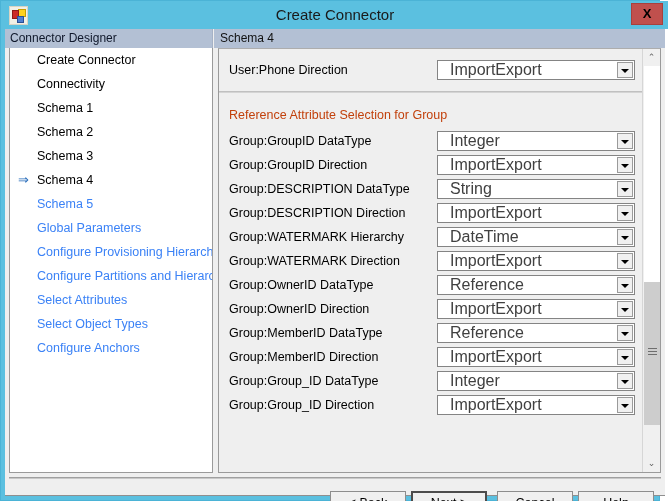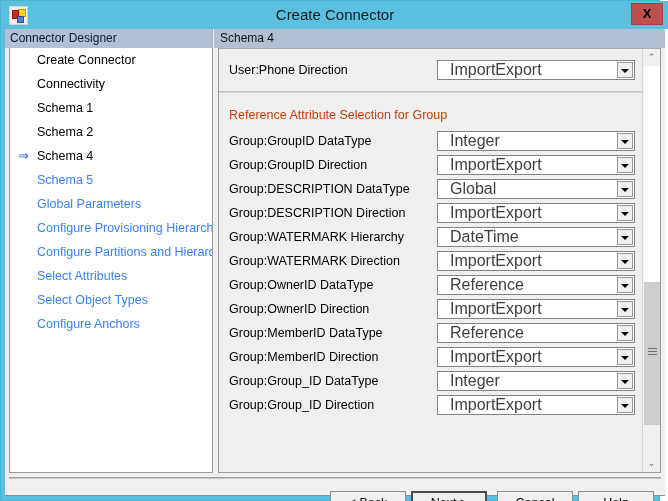--- a/index.html
+++ b/index.html
@@ -318,20 +318,21 @@
   <div class="client">
 
     <div class="left-header">Connector Designer</div>
     <div class="right-header">Schema 4</div>
 
     <div class="left-list" id="nav-list">
         <div class="nav-item"><span>Create Connector</span></div>
         <div class="nav-item"><span>Connectivity</span></div>
         <div class="nav-item"><span>Schema 1</span></div>
         <div class="nav-item"><span>Schema 2</span></div>
+        <div class="nav-item"><span>Schema 3</span></div>
         <div class="nav-item"><span class="arrow">⇒</span><span>Schema 4</span></div>
         <div class="nav-item disabled"><span>Schema 5</span></div>
         <div class="nav-item disabled"><span>Global Parameters</span></div>
         <div class="nav-item disabled"><span>Configure Provisioning Hierarchy</span></div>
         <div class="nav-item disabled"><span>Configure Partitions and Hierarchies</span></div>
         <div class="nav-item disabled"><span>Select Attributes</span></div>
         <div class="nav-item disabled"><span>Select Object Types</span></div>
         <div class="nav-item disabled"><span>Configure Anchors</span></div>
       </div>
 
@@ -358,21 +359,21 @@
           <div class="prop-row">
             <span class="lbl">Group:GroupID Direction</span>
             <div class="combo">
               <span class="val">ImportExport</span>
               <span class="arrowbox"></span>
             </div>
           </div>
           <div class="prop-row">
             <span class="lbl">Group:DESCRIPTION DataType</span>
             <div class="combo">
-              <span class="val">Global</span>
+              <span class="val">String</span>
               <span class="arrowbox"></span>
             </div>
           </div>
           <div class="prop-row">
             <span class="lbl">Group:DESCRIPTION Direction</span>
             <div class="combo">
               <span class="val">ImportExport</span>
               <span class="arrowbox"></span>
             </div>
           </div>

